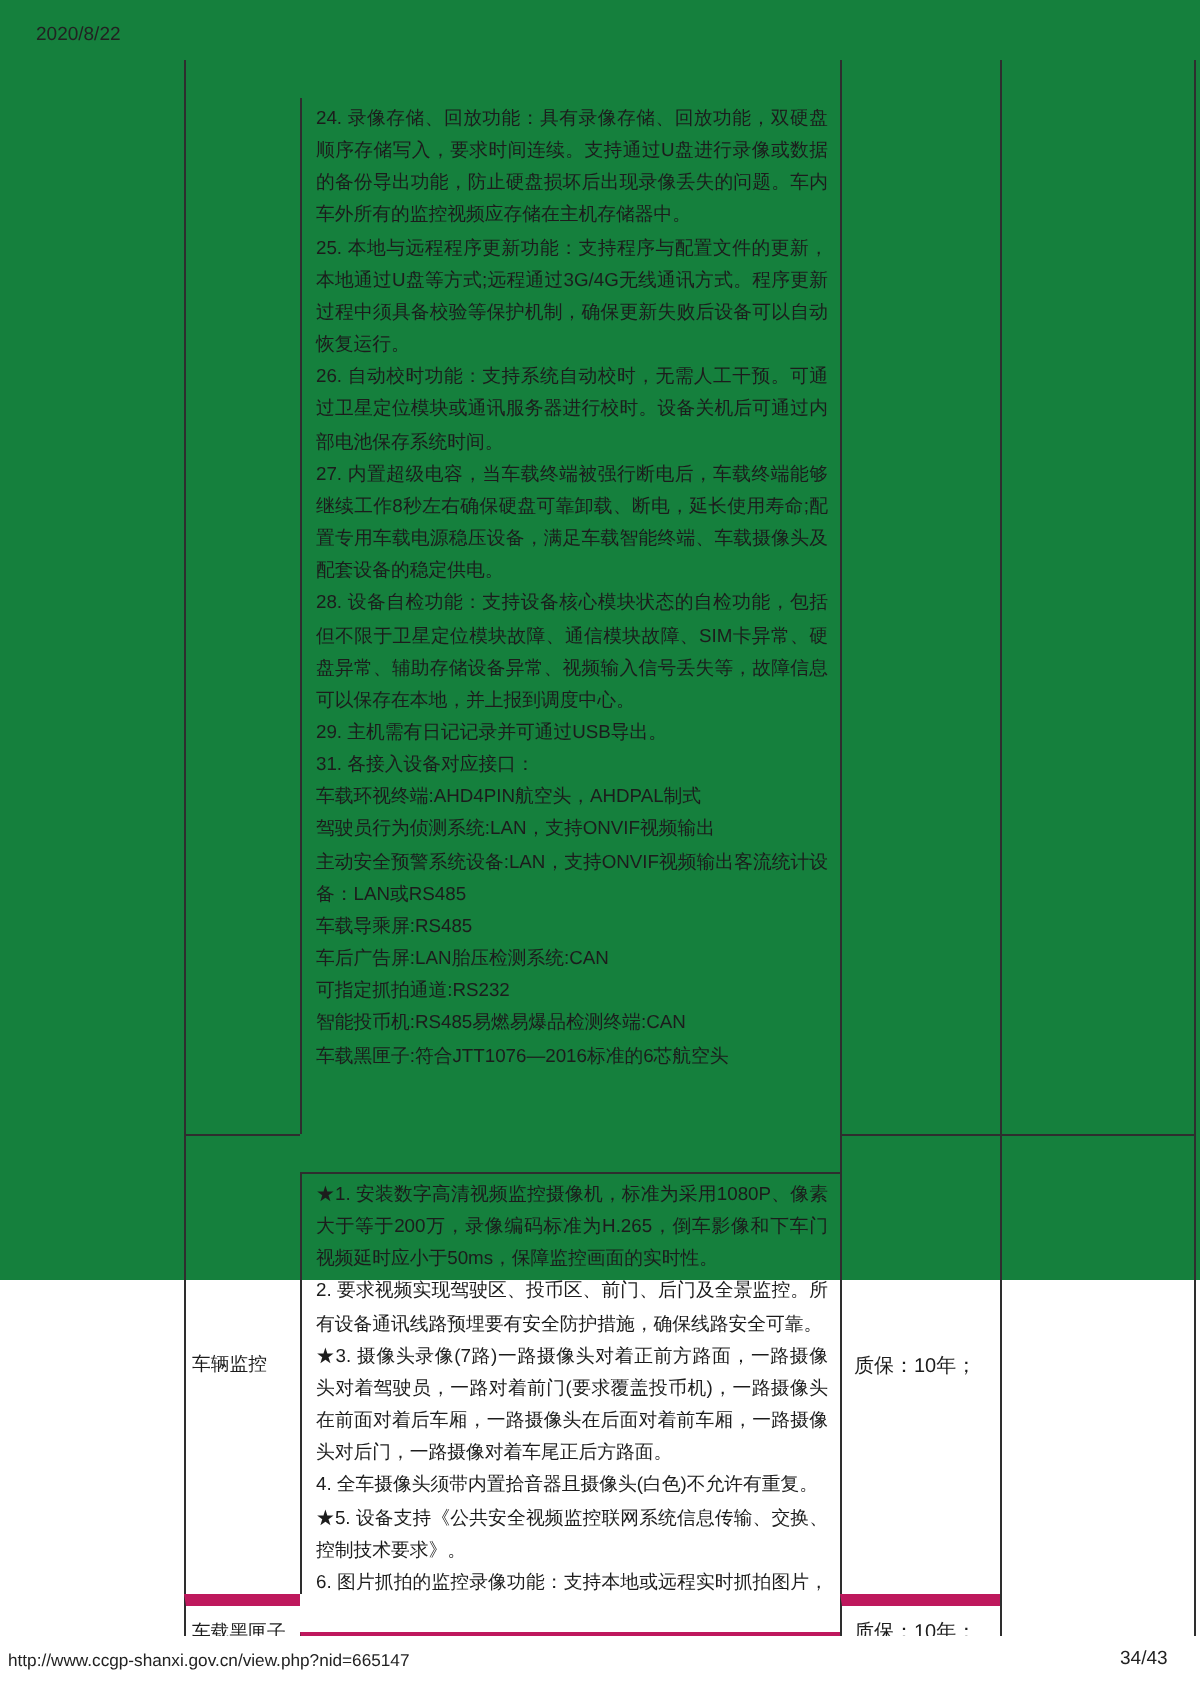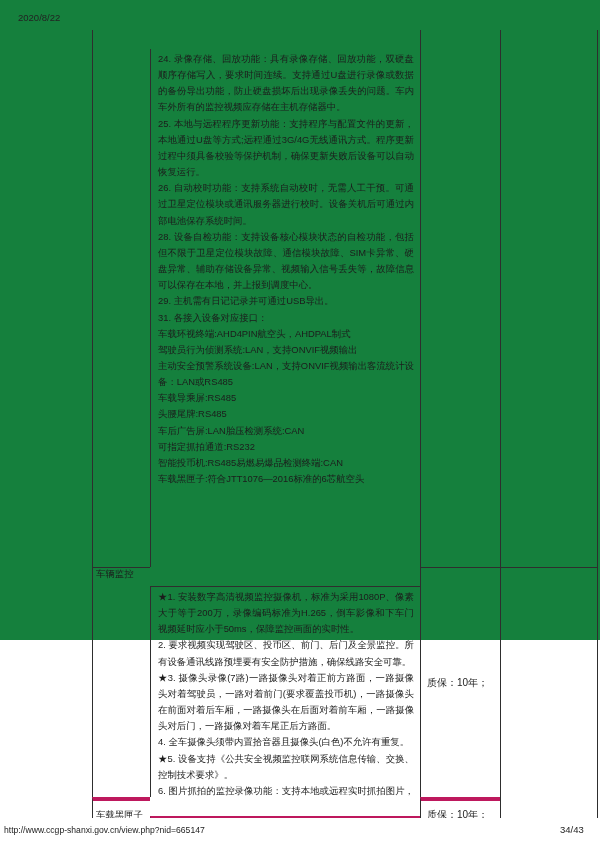--- a/index.html
+++ b/index.html
@@ -15,25 +15,25 @@
   .row { display:flex; width:506px; overflow:hidden; }
   .row-1 { height:537px; }
   .row-2 { height:230px; }
   .row-3 { height:21px; }
   .cell { border-left:1px solid #2e2e2e; overflow:hidden; }
   .c-label   { width:58px; }
   .c-content { width:270px; padding:2px 6px 0 7px;margin-top:19px; }
   .c-warranty{ width:80px; padding-left:6px; }
   .c-extra   { width:98px; border-right:1px solid #2e2e2e; }
   .row-2 .cell { border-top:1px solid #2e2e2e; }
-  .row-3 .cell { border-top:4px solid #be185d; }
+  .row-3 .cell { border-top:6px solid #be185d; }
   .row-3 .c-extra { border-top:none; }
 
   .specs p { font-size:9.4px; line-height:16.15px; text-align:justify; color:#1c1c1c; }
-  .row-2 .c-label { display:flex; padding-left:3px; }
+  .row-2 .c-label { display:flex; align-items:center; padding-left:3px; }
   .row-3 .c-label { padding:3px 0 0 3px; }
   .label-text { font-size:9.4px; color:#1c1c1c; white-space:nowrap; }
   .row-2 .c-warranty { display:flex; align-items:center; }
   .row-3 .c-warranty { padding-top:3px; }
   .warranty-text { font-size:10px; color:#1c1c1c; white-space:nowrap; }
 
   .ftr-url  { position:absolute; left:4px; top:825px; font-size:8.6px; color:#222; }
   .ftr-page { position:absolute; left:560px; top:824px; font-size:9.5px; color:#222; }
 </style>
 </head>
@@ -45,28 +45,28 @@
 
   <div class="doc-table">
 
     <div class="row row-1">
       <div class="cell c-label"></div>
       <div class="cell c-content">
         <div class="specs">
             <p>24. 录像存储、回放功能：具有录像存储、回放功能，双硬盘顺序存储写入，要求时间连续。支持通过U盘进行录像或数据的备份导出功能，防止硬盘损坏后出现录像丢失的问题。车内车外所有的监控视频应存储在主机存储器中。</p>
             <p>25. 本地与远程程序更新功能：支持程序与配置文件的更新，本地通过U盘等方式;远程通过3G/4G无线通讯方式。程序更新过程中须具备校验等保护机制，确保更新失败后设备可以自动恢复运行。</p>
             <p>26. 自动校时功能：支持系统自动校时，无需人工干预。可通过卫星定位模块或通讯服务器进行校时。设备关机后可通过内部电池保存系统时间。</p>
+            <p>27. 内置超级电容，当车载终端被强行断电后，车载终端能够继续工作8秒左右确保硬盘可靠卸载、断电，延长使用寿命;配置专用车载电源稳压设备，满足车载智能终端、车载摄像头及配套设备的稳定供电。</p>
             <p>28. 设备自检功能：支持设备核心模块状态的自检功能，包括但不限于卫星定位模块故障、通信模块故障、SIM卡异常、硬盘异常、辅助存储设备异常、视频输入信号丢失等，故障信息可以保存在本地，并上报到调度中心。</p>
             <p>29. 主机需有日记记录并可通过USB导出。</p>
             <p>31. 各接入设备对应接口：</p>
             <p>车载环视终端:AHD4PIN航空头，AHDPAL制式</p>
             <p>驾驶员行为侦测系统:LAN，支持ONVIF视频输出</p>
             <p>主动安全预警系统设备:LAN，支持ONVIF视频输出客流统计设备：LAN或RS485</p>
             <p>车载导乘屏:RS485</p>
-            <p>头腰尾牌:RS485</p>
             <p>车后广告屏:LAN胎压检测系统:CAN</p>
             <p>可指定抓拍通道:RS232</p>
             <p>智能投币机:RS485易燃易爆品检测终端:CAN</p>
             <p>车载黑匣子:符合JTT1076—2016标准的6芯航空头</p>
           </div>
       </div>
       <div class="cell c-warranty"></div>
       <div class="cell c-extra"></div>
     </div>
 

